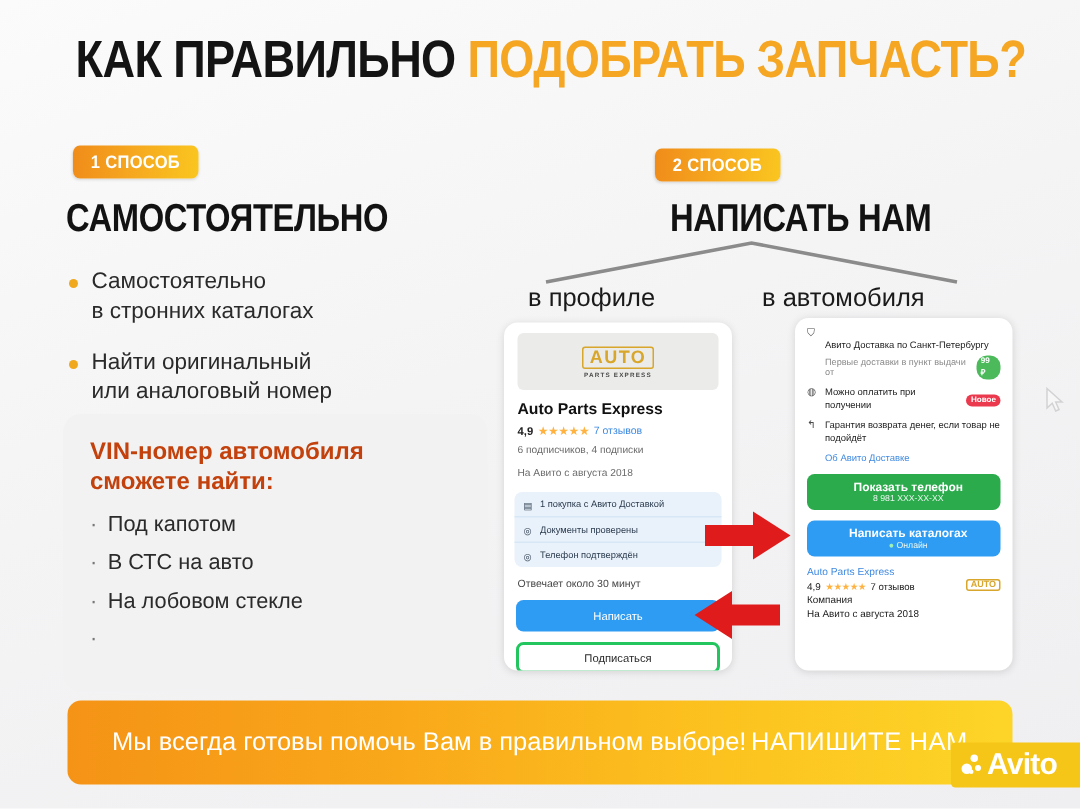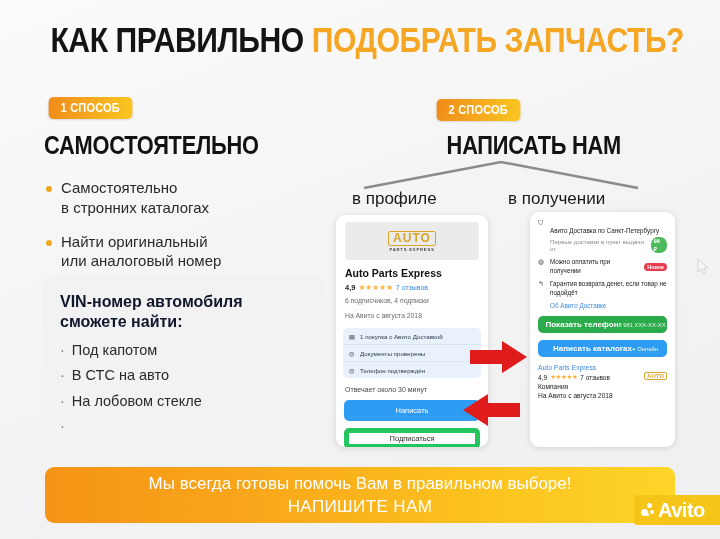--- a/index.html
+++ b/index.html
@@ -68,21 +68,21 @@
   }
   .bullet .txt { font-size: 15px; line-height: 1.32; color: #2a2a2a; }
 
   
   .vin-card {
     position: absolute; left: 42px; top: 276px;
     width: 283px; padding: 16px 18px 18px 18px;
     background: #f2f2f3;
     border-radius: 12px;
   }
-  .vin-title { font-size: 16px; font-weight: 700; line-height: 1.28; color: #0f172a; margin-bottom: 8px; }
+  .vin-title { font-size: 16px; font-weight: 700; line-height: 1.28; color: #c2410c; margin-bottom: 8px; }
   .vin-list { list-style: none; }
   .vin-list li {
     font-size: 14.5px; line-height: 1.34; color: #2b2b2b;
     display: flex; gap: 7px; margin-bottom: 6px;
   }
   .vin-list li .d { color: #777; }
 
   
   .connector { position: absolute; left: 356px; top: 158px; width: 290px; height: 32px; }
 
@@ -128,21 +128,21 @@
   }
   .pc-feat:last-child { border-bottom: none; }
   .pc-feat .fi { flex: 0 0 7px; height: 7px; color: #5b7governo; }
   .pc-answer { margin: 8px 9px 0 9px; font-size: 7px; color: #474747; }
   .pc-btn {
     margin: 7px 8px 0 8px; height: 21px; border-radius: 5px;
     display: flex; align-items: center; justify-content: center;
     font-size: 7.5px; font-weight: 400;
   }
   .pc-btn.primary { background: #2f9cf4; color: #fff; }
-  .pc-btn.ghost { background: #fff; color: #2b2b2b; border: 5px solid #22c55e; font-weight: 400; }
+  .pc-btn.ghost { background: #fff; color: #2b2b2b; border: 2px solid #22c55e; font-weight: 400; }
 
   
   .ad-buy {
     margin: 8px 8px 0 8px; height: 24px; border-radius: 5px;
     background: #8c5ee0; color: #fff;
     display: flex; align-items: center; justify-content: center;
     font-size: 7.8px; font-weight: 700;
   }
   .ad-rows { margin: 7px 8px 0 8px; }
   .ad-row { display: flex; gap: 4px; margin-bottom: 5px; }
@@ -151,21 +151,21 @@
   .ad-row .sub { font-size: 6.1px; color: #8a8a8a; display: flex; align-items: center; gap: 3px; }
   .chip {
     display: inline-block; border-radius: 7px; padding: 0 3px;
     font-size: 5.4px; font-weight: 700; color: #fff; line-height: 8px;
   }
   .chip.green { background: #4cba5b; }
   .chip.red { background: #eb3a4e; }
   .ad-link { margin: 1px 0 0 12px; font-size: 6.3px; color: #3f8ae0; }
   .ad-btn {
     margin: 7px 8px 0 8px; border-radius: 5px;
-    display: flex; align-items: center; justify-content: center;
+    display: flex; flex-direction: column; align-items: center; justify-content: center;
     padding: 4px 0 4px 6px;
   }
   .ad-btn.green { background: #2bab4c; }
   .ad-btn.blue { background: #2f9cf4; }
   .ad-btn .bt-main { font-size: 8px; font-weight: 700; color: #fff; }
   .ad-btn .bt-sub { font-size: 5.8px; color: #eaf7ef; margin-top: 1px; }
   .ad-btn .bt-sub .on { color: #9ff0b5; }
   .ad-seller { margin: 7px 8px 0 8px; position: relative; }
   .ad-seller .s-name { font-size: 6.8px; color: #3f8ae0; }
   .ad-seller .s-rate { display: flex; align-items: center; gap: 3px; margin-top: 2px; }
@@ -182,21 +182,21 @@
   
   .arrow { position: absolute; }
   #arrow-right { left: 470px; top: 340px; }
   #arrow-left { left: 462px; top: 393px; }
 
   
   .banner {
     position: absolute; left: 45px; top: 467px; width: 630px; height: 56px;
     border-radius: 9px;
     background: linear-gradient(90deg, #f59316 0%, #f9a81a 35%, #fcc31f 70%, #fdd528 100%);
-    display: flex; flex-direction: column; align-items: center; justify-content: center;
+    display: flex; flex-direction: row; align-items: center; justify-content: center;
     gap: 3px;
   }
   .banner .b1 { font-size: 17px; color: #fff; }
   .banner .b2 { font-size: 17px; font-weight: 400; color: #fff; letter-spacing: 0.4px; }
 
   
   .watermark {
     position: absolute; right: 0; bottom: 14px;
     width: 86px; height: 30px; background: #f5c518;
     display: flex; align-items: center; gap: 3px;
@@ -262,21 +262,21 @@
   </div>
 
   <div class="badge" id="badge2">2 СПОСОБ</div>
   <div class="sect-head" id="head-right">НАПИСАТЬ НАМ</div>
 
   <svg class="connector" viewBox="0 0 290 32">
     <polyline points="8,30 145,4 282,30" fill="none" stroke="#8b8b8b" stroke-width="2.4"></polyline>
   </svg>
 
   <div class="sub-label" id="sub-profile">в профиле</div>
-  <div class="sub-label" id="sub-ad">в получении</div>
+  <div class="sub-label" id="sub-ad">в автомобиля</div>
 
   <div class="card" id="profile-card">
     <div class="pc-logo">
       <span class="lg-main">AUTO</span>
       <span class="lg-sub">PARTS EXPRESS</span>
     </div>
     <div class="pc-name">Auto Parts Express</div>
     <div class="pc-rating">
       <span class="rv">4,9</span>
       <span class="stars">★★★★★</span>

